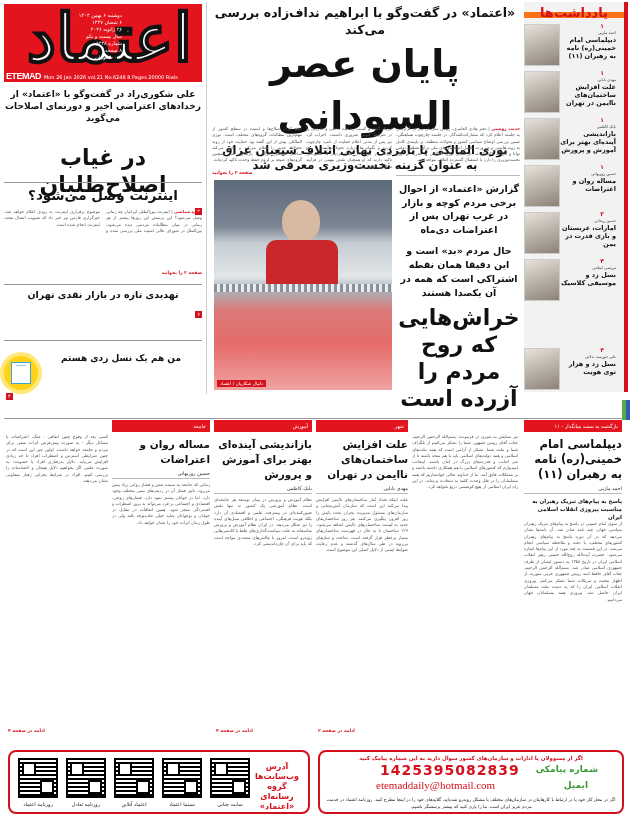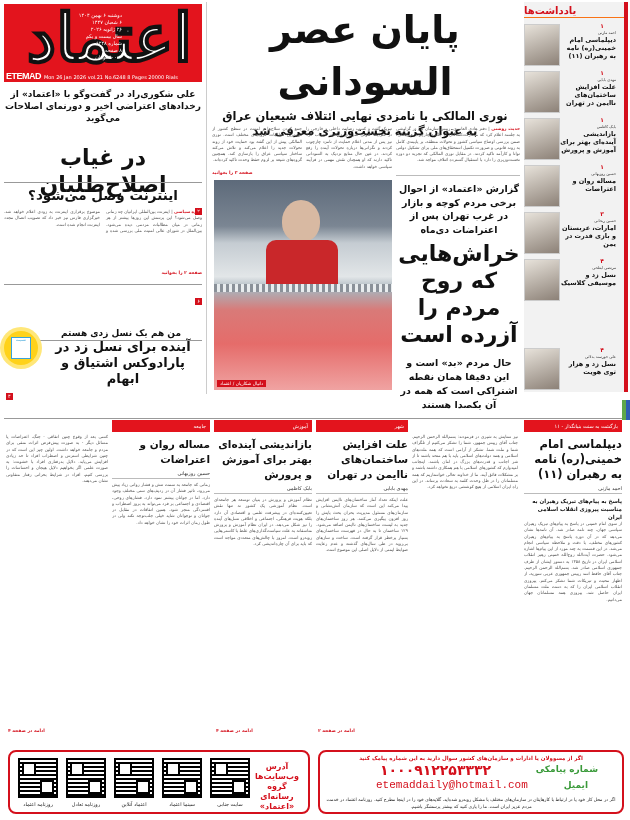--- a/index.html
+++ b/index.html
@@ -53,59 +53,60 @@
   <span class="pnum" style="margin-top:2px">۲</span>
 </div>
 <div class="abs hbar" style="left:4px;top:182px;width:198px;background:#999"></div>
 <div class="abs" style="left:4px;top:186px;width:198px">
   <div class="kicker" style="font-size:13.5px;line-height:19px">اینترنت وصل می‌شود؟</div>
   <div class="body-txt" style="margin-top:4px;column-count:2;column-gap:6px;height:60px;overflow:hidden"><b class="red">گروه سیاسی</b> | <span>اینترنت بین‌المللی ایرانیان چه زمانی وصل می‌شود؟ این پرسش این روزها بیشتر از هر زمانی در میان مطالبات مردمی دیده می‌شود. بین‌الملل در شورای عالی امنیت ملی بررسی شده و موضوع برقراری اینترنت به زودی اعلام خواهد شد. خبرگزاری فارس نیز خبر داد که تصویب اتصال مجدد اینترنت انجام شده است.</span></div>
   <div class="red" style="font-size:4.5px;font-weight:bold;margin-top:1px">صفحه ۲ را بخوانید</div>
 </div>
 <div class="abs hbar" style="left:4px;top:284px;width:198px;background:#999"></div>
 <div class="abs" style="left:4px;top:288px;width:198px">
+  <div class="kicker" style="font-size:9.5px;line-height:13px">تهدیدی تازه در بازار نقدی تهران</div>
   <span class="pnum">۶</span>
 </div>
 <div class="abs hbar" style="left:4px;top:340px;width:198px;background:#999"></div>
-<div class="abs" style="left:4px;top:327px;width:198px;height:50px">
+<div class="abs" style="left:4px;top:352px;width:198px;height:50px">
   <div class="abs" style="left:0;top:4px;width:34px;height:34px;border-radius:50%;background:#ffd21a;box-shadow:0 0 0 4px #ffe779">
     <div style="position:absolute;left:7px;top:6px;width:20px;height:22px;background:#fff;border:1px solid #3aa3d9;font-size:3.5px;text-align:center;color:#3aa3d9">ضمیمه</div>
   </div>
   <div class="kicker" style="font-size:9px;line-height:12px;margin-right:4px;margin-left:40px">من هم یک نسل زدی هستم</div>
-  <div class="kicker" style="font-size:13px;line-height:16px;margin-left:40px">آینده برای نسل زد در پارادوکس اشتیاق و ابهام</div>
 </div>
 <span class="abs pnum" style="left:6px;top:393px">۴</span>
 
 <div class="abs" style="left:206px;top:2px;width:1px;height:392px;background:#ccc"></div>
 
 <div class="abs" style="left:210px;top:4px;width:310px">
+  <div class="kicker" style="font-size:12.5px;line-height:17px">«اعتماد» در گفت‌وگو با ابراهیم نداف‌زاده بررسی می‌کند</div>
   <div class="kicker" style="font-size:38px;line-height:52px;font-weight:700;letter-spacing:-1px">پایان عصر السودانی</div>
   <div class="kicker" style="font-size:11.5px;line-height:15px;margin-top:1px">نوری المالکی با نامزدی نهایی ائتلاف شیعیان عراق</div>
   <div class="kicker" style="font-size:11.5px;line-height:15px">به عنوان گزینه نخست‌وزیری معرفی شد</div>
 </div>
 <div class="abs body-txt" style="left:396px;top:126px;width:124px;height:50px;overflow:hidden;border-bottom:1px solid #bbb"><b class="red">حدیث روشنی</b> | <span>دفتر هادی العامری، رییس سازمان بدر در گزارشی به جلسه اعلام کرد که مشارکت‌کنندگان در جلسه چارچوب هماهنگی، ضمن بررسی اوضاع سیاسی کشور و تحولات منطقه، بر پایبندی کامل به روند قانونی و ضرورت تکمیل استحقاق‌های ملی برای تشکیل دولتی توانا و کارآمد تاکید کردند. در مقابل نوری المالکی که تجربه دو دوره نخست‌وزیری را دارد با استقبال گسترده ائتلاف مواجه شد.</span></div>
 <div class="abs body-txt" style="left:306px;top:126px;width:86px;height:50px;overflow:hidden">تبریک گفت و کسب رضایت داخلی و خارجی را در شرایط کنونی ضروری دانست. احزاب کرد نیز پس از مدتی اعلام حمایت از نامزد چارچوب کردند و نگرانی‌ها درباره تحولات آینده را رفع کردند. در عین حال منابع نزدیک به السودانی تاکید دارند که او همچنان نقش مهمی در فرآیند سیاسی خواهد داشت.</div>
 <div class="abs body-txt" style="left:212px;top:126px;width:90px;height:44px;overflow:hidden">جمع کردن سلاح‌ها و امنیت در سطح کشور از مهم‌ترین مطالبات گروه‌های مختلف است. نوری المالکی پیش از این گفته بود حمایت خود از روند تحولات جدید را اعلام می‌کند و تلاش می‌کند ساختار سیاسی عراق را بازسازی کند. همچنین گروه‌های شیعه بر لزوم حفظ وحدت تاکید کرده‌اند.</div>
 <div class="abs red" style="left:212px;top:170px;font-size:4.5px;font-weight:bold">صفحه ۳ را بخوانید</div>
 
 <div class="abs" style="left:214px;top:180px;width:178px;height:210px;overflow:hidden;background:linear-gradient(180deg,#5d6a7a 0%,#7b8693 22%,#c5ccd2 30%,#e2e6e8 46%,#a8b4bc 52%,#d97a78 62%,#e56c6a 78%,#f0a3a2 100%)">
   <div style="position:absolute;left:68px;top:20px;width:38px;height:42px;border-radius:50% 50% 45% 45%;background:#d8b9a2"></div>
   <div style="position:absolute;left:52px;top:60px;width:72px;height:50px;background:#c9272a;border-radius:10px 10px 0 0"></div>
   <div style="position:absolute;left:0;top:104px;width:178px;height:8px;background:repeating-linear-gradient(90deg,#8a9199 0 3px,#e8ecee 3px 6px)"></div>
   <div style="position:absolute;left:3px;bottom:3px;background:#d4101c;color:#fff;font-size:4.5px;padding:1px 3px">دانیال شکاریان / اعتماد</div>
 </div>
 
 <div class="abs" style="left:398px;top:182px;width:122px">
   <div class="kicker" style="font-size:9.5px;line-height:13.5px">گزارش «اعتماد» از احوال برخی مردم کوچه و بازار در غرب تهران پس از اعتراضات دی‌ماه</div>
+  <div class="kicker" style="font-size:9.5px;line-height:14px;margin-top:8px">حال مردم «بد» است و این دقیقا همان نقطه اشتراکی است که همه در آن یکصدا هستند</div>
   <div class="kicker" style="font-size:22px;line-height:27px;margin-top:4px;font-weight:900">خراش‌هایی که روح مردم را آزرده است</div>
-  <div class="kicker" style="font-size:9.5px;line-height:14px;margin-top:8px">حال مردم «بد» است و این دقیقا همان نقطه اشتراکی است که همه در آن یکصدا هستند</div>
 </div>
 
 <div class="abs notes">
-  <div style="text-align:left;font-weight:bold;font-size:10px;color:#d4101c;padding-top:3px;height:16px;border-bottom:1px solid #f97316">یادداشت‌ها</div>
+  <div style="text-align:center;font-weight:bold;font-size:13px;color:#d4101c;padding-top:3px;height:16px;border-bottom:6px solid #f97316">یادداشت‌ها</div>
   <div class="note" style="top:20px">
       <div class="pic"></div>
       <div class="num">۱</div>
       <div class="by">احمد مازنی</div>
       <div class="tt">دیپلماسی امام خمینی(ره) نامه به رهبران (۱۱)</div>
     </div>
   <div class="note" style="top:67px">
       <div class="pic"></div>
       <div class="num">۱</div>
       <div class="by">مهدی بابایی</div>
@@ -204,17 +205,17 @@
     <div>
         <div class="qr"></div>
         <div class="qrlbl">روزنامه اعتماد</div>
       </div>
   </div>
 </div>
 
 <div class="abs" style="left:318px;top:750px;width:306px;height:64px;border:2px solid #d4101c;border-radius:8px">
   <div class="red" style="text-align:center;font-size:5.5px;font-weight:bold;margin-top:3px">اگر از مسوولان یا ادارات و سازمان‌های کشور سوال دارید به این شماره پیامک کنید</div>
   <div class="abs" style="right:24px;top:12px;font-size:9px;font-weight:bold;color:#3a9a3a">شماره پیامکی</div>
-  <div class="abs red" style="left:60px;top:10px;font-size:14px;font-weight:900;letter-spacing:1px">۱۰۰۰۹۱۲۲۵۳۳۳۲</div>
+  <div class="abs red" style="left:60px;top:10px;font-size:14px;font-weight:900;letter-spacing:1px">1425395082839</div>
   <div class="abs" style="right:34px;top:28px;font-size:9px;font-weight:bold;color:#3a9a3a">ایمیل</div>
-  <div class="abs red" style="left:56px;top:27px;font-size:11px;font-family:Liberation Mono, monospace;direction:ltr">etemaddaily@hotmail.com</div>
+  <div class="abs red" style="left:56px;top:27px;font-size:11px;font-family:Liberation Serif, serif;direction:ltr">etemaddaily@hotmail.com</div>
   <div class="abs" style="left:6px;right:6px;top:44px;font-size:4.5px;line-height:7px;text-align:center;color:#222">اگر در محل کار خود یا در ارتباط با کارهایتان در سازمان‌های مختلف با مشکل روبه‌رو شده‌اید، گلایه‌های خود را در اینجا مطرح کنید. روزنامه اعتماد در خدمت مردم عزیز ایران است. ما را یاری کنید که بیشتر پرسشگر باشیم.</div>
 </div>
 
 </body></html>

